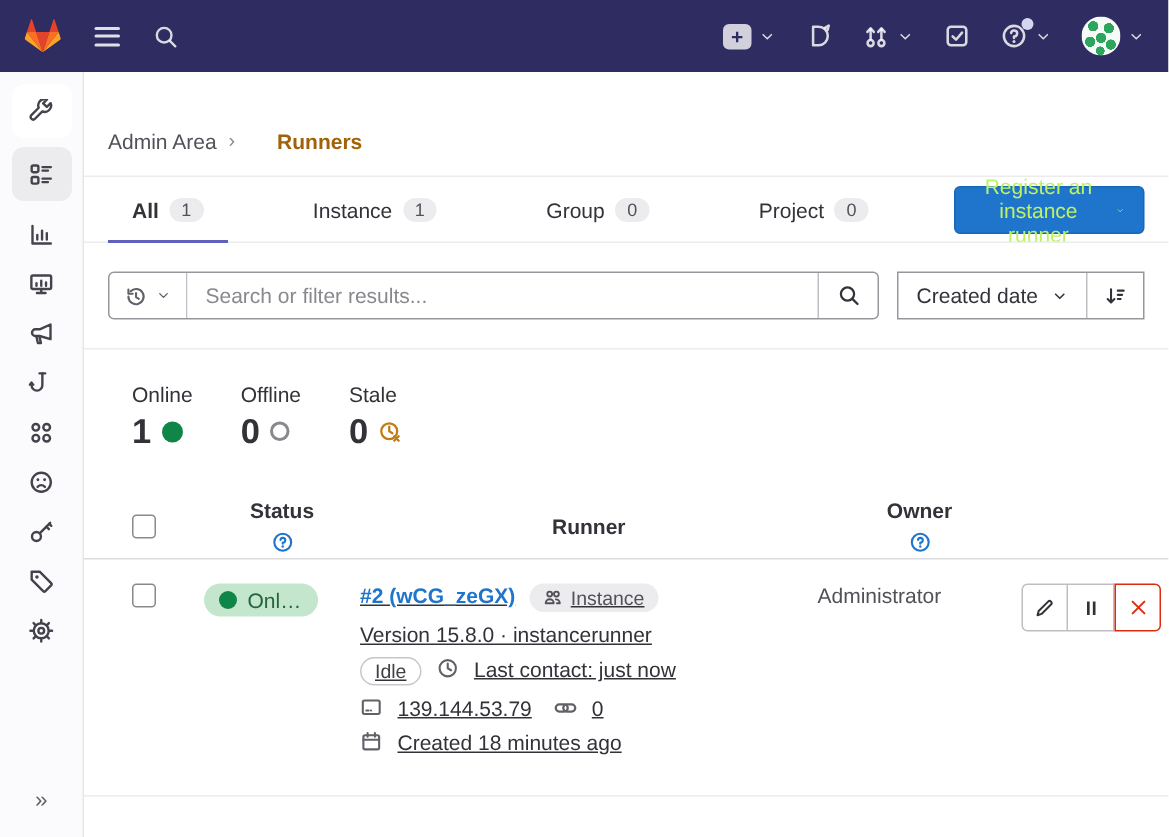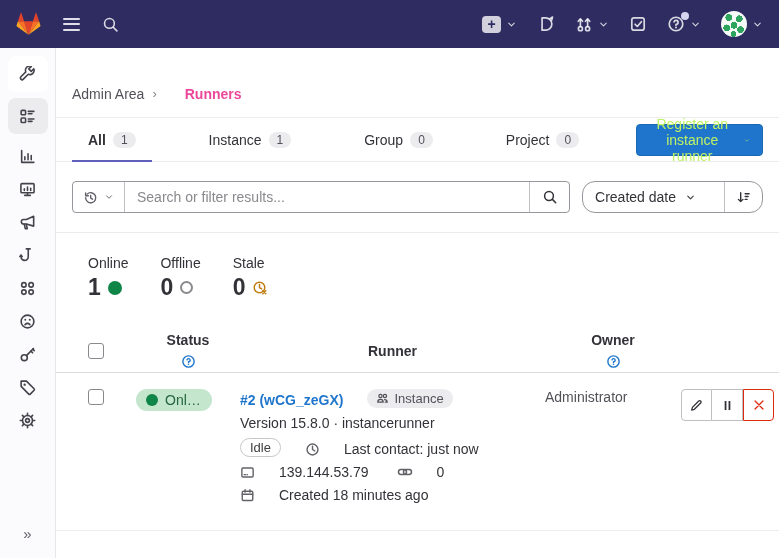--- a/index.html
+++ b/index.html
@@ -46,21 +46,21 @@
   .ic { fill:none; stroke:currentColor; stroke-width:1.5; stroke-linecap:round; stroke-linejoin:round; }
   .icf { fill:currentColor; stroke:none; }
 
   
   .main { position:absolute; left:56px; top:48px; width:723px; height:510px; background:#fff;margin-top:22px; }
 
   .breadcrumb { height:48px; display:flex; align-items:center; gap:8px; padding:0 16px;
     font-size:14px; border-bottom:1px solid #ececef; }
   .breadcrumb a { color:#535158; text-decoration:none; }
   .crumb-sep { color:#89888d; font-size:13px; }
-  .crumb-current { font-weight:bold; color:#ec4899;padding-left:20px; }
+  .crumb-current { font-weight:bold; color:#a16207;padding-left:20px; }
 
   .tabs-row { height:44px; display:flex; align-items:stretch; padding:0 16px; position:relative;gap:41px; }
   .tabs-row::after { content:""; position:absolute; left:0; right:0; bottom:0; height:1px; background:#ececef; }
   .tab { display:flex; align-items:center; gap:7px; padding:0 16px; font-size:14px; color:#333238;
     background:none; border:none; cursor:pointer; position:relative; }
   .tab.active { font-weight:bold; }
   .tab.active::after { content:""; position:absolute; left:0; right:0; bottom:0; height:2px;
     background:#6060bd; z-index:1; }
   .count-badge { background:#ececef; color:#535158; border-radius:10px; padding:1px 8px;
     font-size:12px; font-weight:normal; }
@@ -71,22 +71,22 @@
   .filter-row { padding:19px 16px; display:flex; gap:12px; border-bottom:1px solid #ececef; }
   .search-box { flex:1; display:flex; align-items:stretch; border:1px solid #97969c; border-radius:4px;
     height:32px; background:#fff; overflow:hidden; }
   .history-btn { display:flex; align-items:center; gap:6px; padding:0 10px; background:none;
     border:none; border-right:1px solid #bfbfc3; color:#626168; cursor:pointer; }
   .search-input { flex:1; border:none; outline:none; padding:0 12px; font-size:14px; color:#333238;
     font-family:inherit; }
   .search-input::placeholder { color:#89888d; }
   .search-go { width:40px; background:none; border:none; border-left:1px solid #bfbfc3;
     color:#333238; cursor:pointer; display:flex; align-items:center; justify-content:center; }
-  .sort-box { display:flex; align-items:stretch; border:1px solid #97969c; border-radius:13px;
-    height:32px; background:#fff; overflow:hidden;gap:16px; }
+  .sort-box { display:flex; align-items:stretch; border:1px solid #97969c; border-radius:0;
+    height:32px; background:#fff; overflow:hidden; }
   .sort-label { display:flex; align-items:center; gap:9px; padding:0 12px; background:none; border:none;
     font-size:14px; color:#333238; cursor:pointer; font-family:inherit; }
   .sort-dir { width:38px; background:none; border:none; border-left:1px solid #bfbfc3; color:#333238;
     cursor:pointer; display:flex; align-items:center; justify-content:center; }
 
   .stats { display:flex; gap:32px; padding:22px 16px 28px; margin-left:16px; }
   .stat .stat-label { font-size:14px; color:#333238; margin-bottom:3px; }
   .stat .stat-value { display:flex; align-items:center; gap:7px; font-size:23px; font-weight:bold; }
   .dot-online { width:14px; height:14px; border-radius:50%; background:#108548; display:inline-block; }
   .dot-offline { width:13px; height:13px; border-radius:50%; border:2px solid #89888d; display:inline-block; }
@@ -96,21 +96,21 @@
   .th { display:flex; align-items:center; gap:6px;flex-direction:column; }
   .cbx { width:16px; height:16px; border:1.5px solid #89888d; border-radius:3px; margin-left:16px;
     display:inline-block; background:#fff; cursor:pointer; }
 
   .trow { padding-top:16px; padding-bottom:20px; border-bottom:1px solid #ececef; align-items:start; font-size:14px; }
   .status-badge { display:inline-flex; align-items:center; gap:7px; background:#c3e6cd; color:#24663b;
     border-radius:12px; padding:3px 10px; font-size:14px; max-width:82px; }
   .status-badge .dot { width:12px; height:12px; border-radius:50%; background:#108548; flex:none; }
   .status-badge .txt { overflow:hidden; text-overflow:ellipsis; white-space:nowrap; max-width:37px; }
 
-  .runner-cell > div { margin-bottom:7px; display:flex; align-items:flex-end; gap:24px; flex-wrap:wrap; }
+  .runner-cell > div { margin-bottom:7px; display:flex; align-items:flex-start; gap:10px; flex-wrap:wrap;text-decoration:underline; }
   .runner-link { color:#1f75cb; font-weight:bold; text-decoration:none; }
   .type-badge { display:inline-flex; align-items:center; gap:5px; background:#ececef; color:#535158;
     border-radius:10px; padding:2px 9px; font-size:13px; }
   .muted-ic { color:#626168; display:inline-flex; }
   .idle-badge { display:inline-flex; border:1px solid #c7c6cb; border-radius:10px; padding:1px 9px;
     font-size:13px; color:#404040; background:#fff; }
 
   .owner-cell a { color:#535158; text-decoration:none; }
 
   .actions-cell { display:flex; justify-content:flex-end; }

